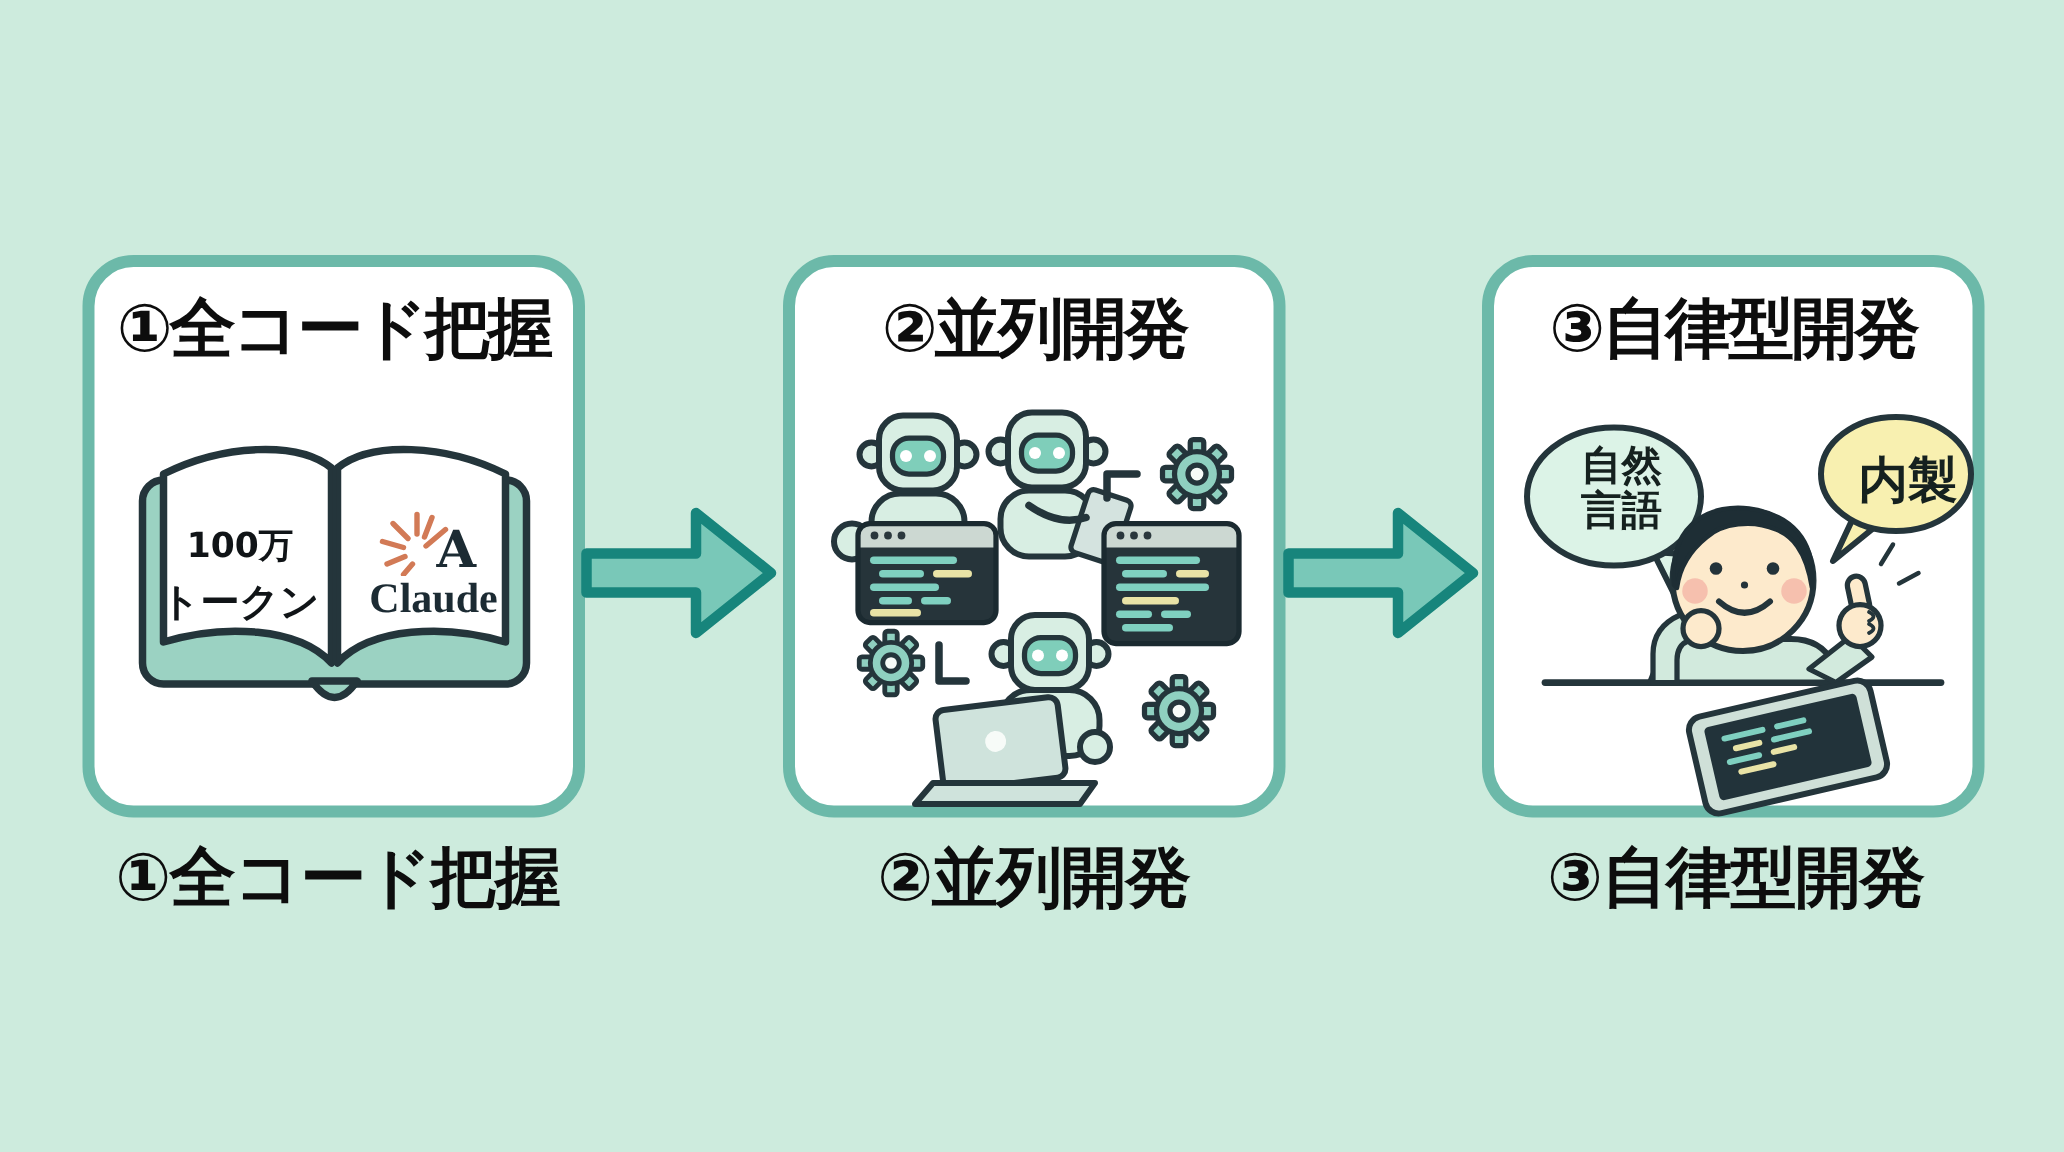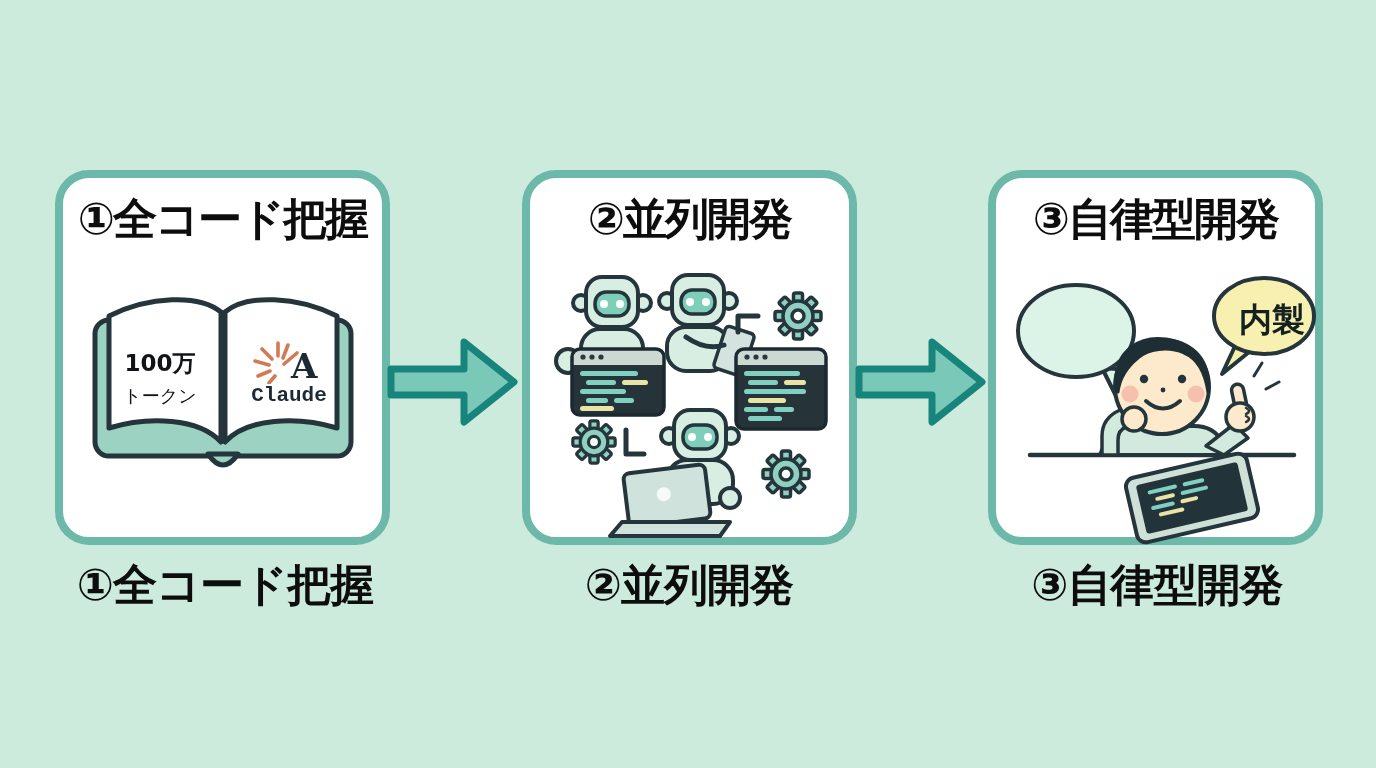--- a/index.html
+++ b/index.html
@@ -38,24 +38,24 @@
   .flow-arrow{position:absolute;top:329px;width:134px;height:106px;}
   .flow-arrow.a1{left:386px}
   .flow-arrow.a2{left:854px}
 
   .abs{position:absolute;}
 
   
   .book-text1{left:40px;top:170px;width:114px;text-align:center;
     font-size:23px;font-weight:900;color:#101417;}
   .book-text2{left:40px;top:206px;width:114px;text-align:center;
-    font-size:18px;font-weight:400;color:#101417;}
+    font-size:26px;font-weight:700;color:#101417;}
   .claude-block{left:168px;top:160px;width:116px;text-align:center;}
-  .claude-word{font-family:Liberation Mono, monospace;
-    font-size:21px;font-weight:600;color:#1c2b33;margin-top:0px;}
+  .claude-word{font-family:Liberation Serif, serif;
+    font-size:28px;font-weight:600;color:#1c2b33;margin-top:0px;}
 
   
   .bubble-text{text-align:center;font-weight:900;color:#15211f;line-height:1.12;}
   .bubble-left-text{left:24px;top:118px;width:122px;font-size:27px;}
   .bubble-right-text{left:226px;top:124px;width:100px;font-size:33px;}
 
   svg{display:block;}
 </style>
 </head>
 <body>
@@ -248,20 +248,24 @@
           <rect x="-6" y="-17" width="22" height="4" rx="2" fill="#7fd0c0"></rect>
           <rect x="-36" y="-9" width="20" height="4" rx="2" fill="#e9e3a6"></rect>
           <rect x="-10" y="-9" width="28" height="4" rx="2" fill="#7fd0c0"></rect>
           <rect x="-42" y="-1" width="24" height="4" rx="2" fill="#7fd0c0"></rect>
           <rect x="-12" y="-1" width="18" height="4" rx="2" fill="#e9e3a6"></rect>
           <rect x="-36" y="7" width="26" height="4" rx="2" fill="#e9e3a6"></rect>
         </g>
       </g>
     </svg>
 
+    <div class="abs bubble-text bubble-left-text">
+      <div>自然</div>
+      <div>言語</div>
+    </div>
     <div class="abs bubble-text bubble-right-text">内製</div>
   </section>
 
   <svg class="flow-arrow a1" viewBox="0 0 134 106">
     <polygon points="5,40 78,40 78,13 128,53 78,93 78,66 5,66" fill="#79c8b8" stroke="#17857c" stroke-width="7" stroke-linejoin="round"></polygon>
   </svg>
   <svg class="flow-arrow a2" viewBox="0 0 134 106">
     <polygon points="5,40 78,40 78,13 128,53 78,93 78,66 5,66" fill="#79c8b8" stroke="#17857c" stroke-width="7" stroke-linejoin="round"></polygon>
   </svg>
 

